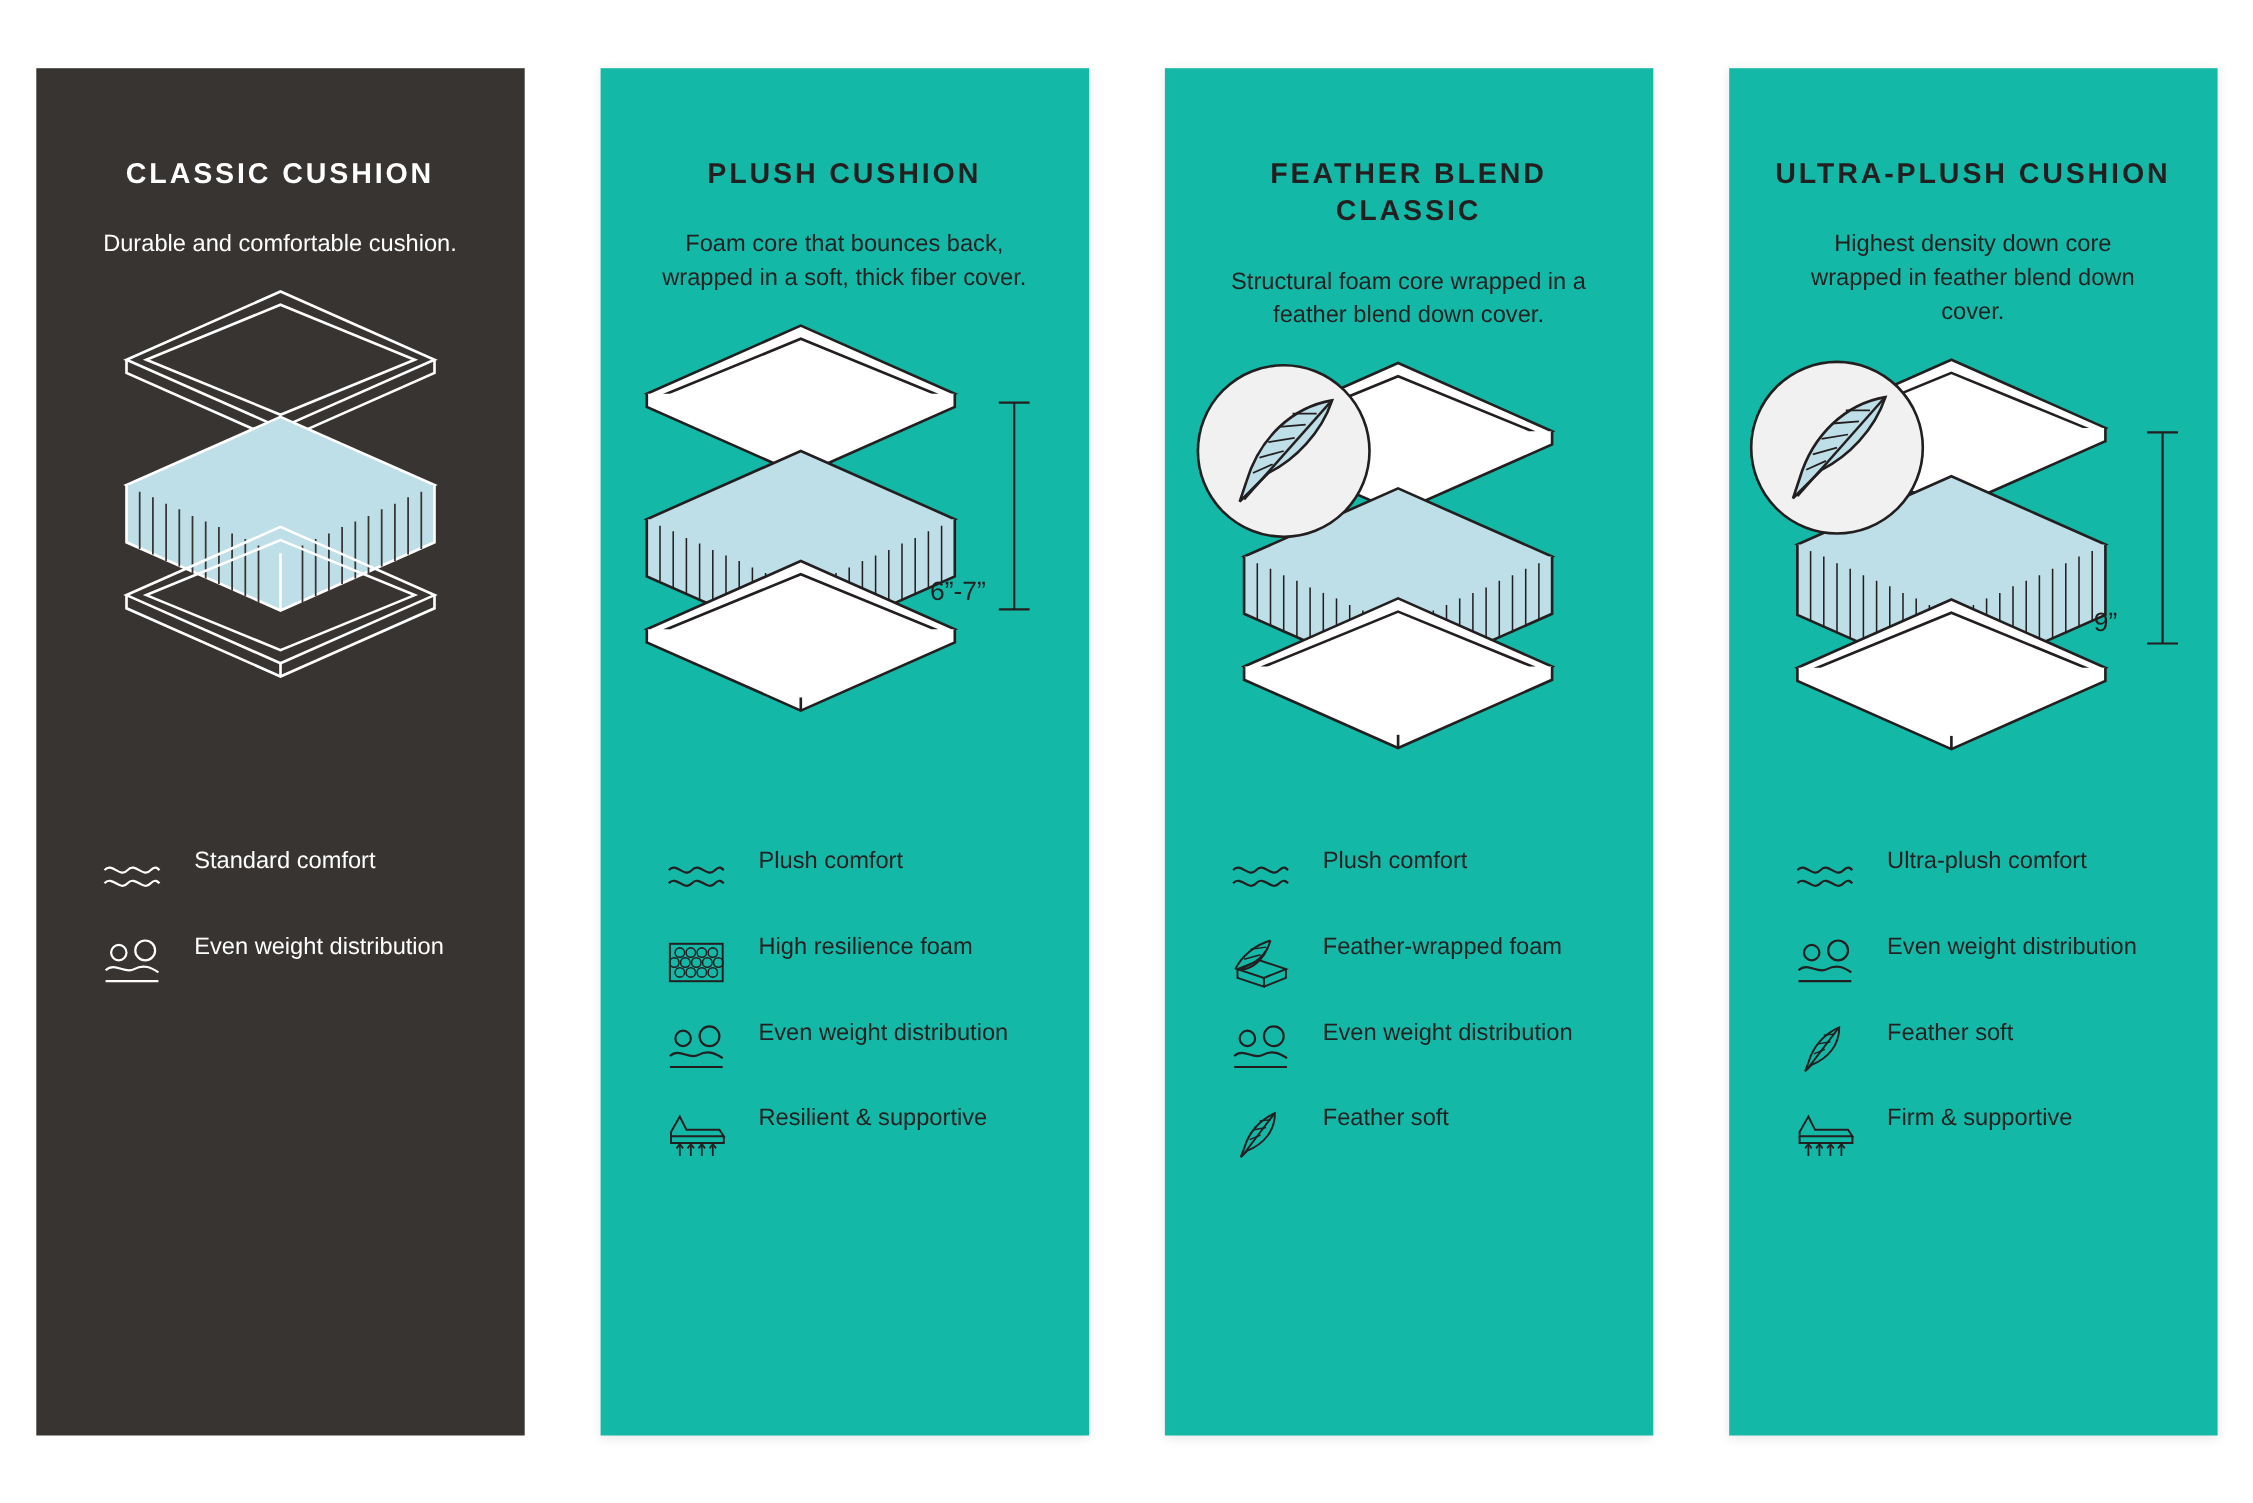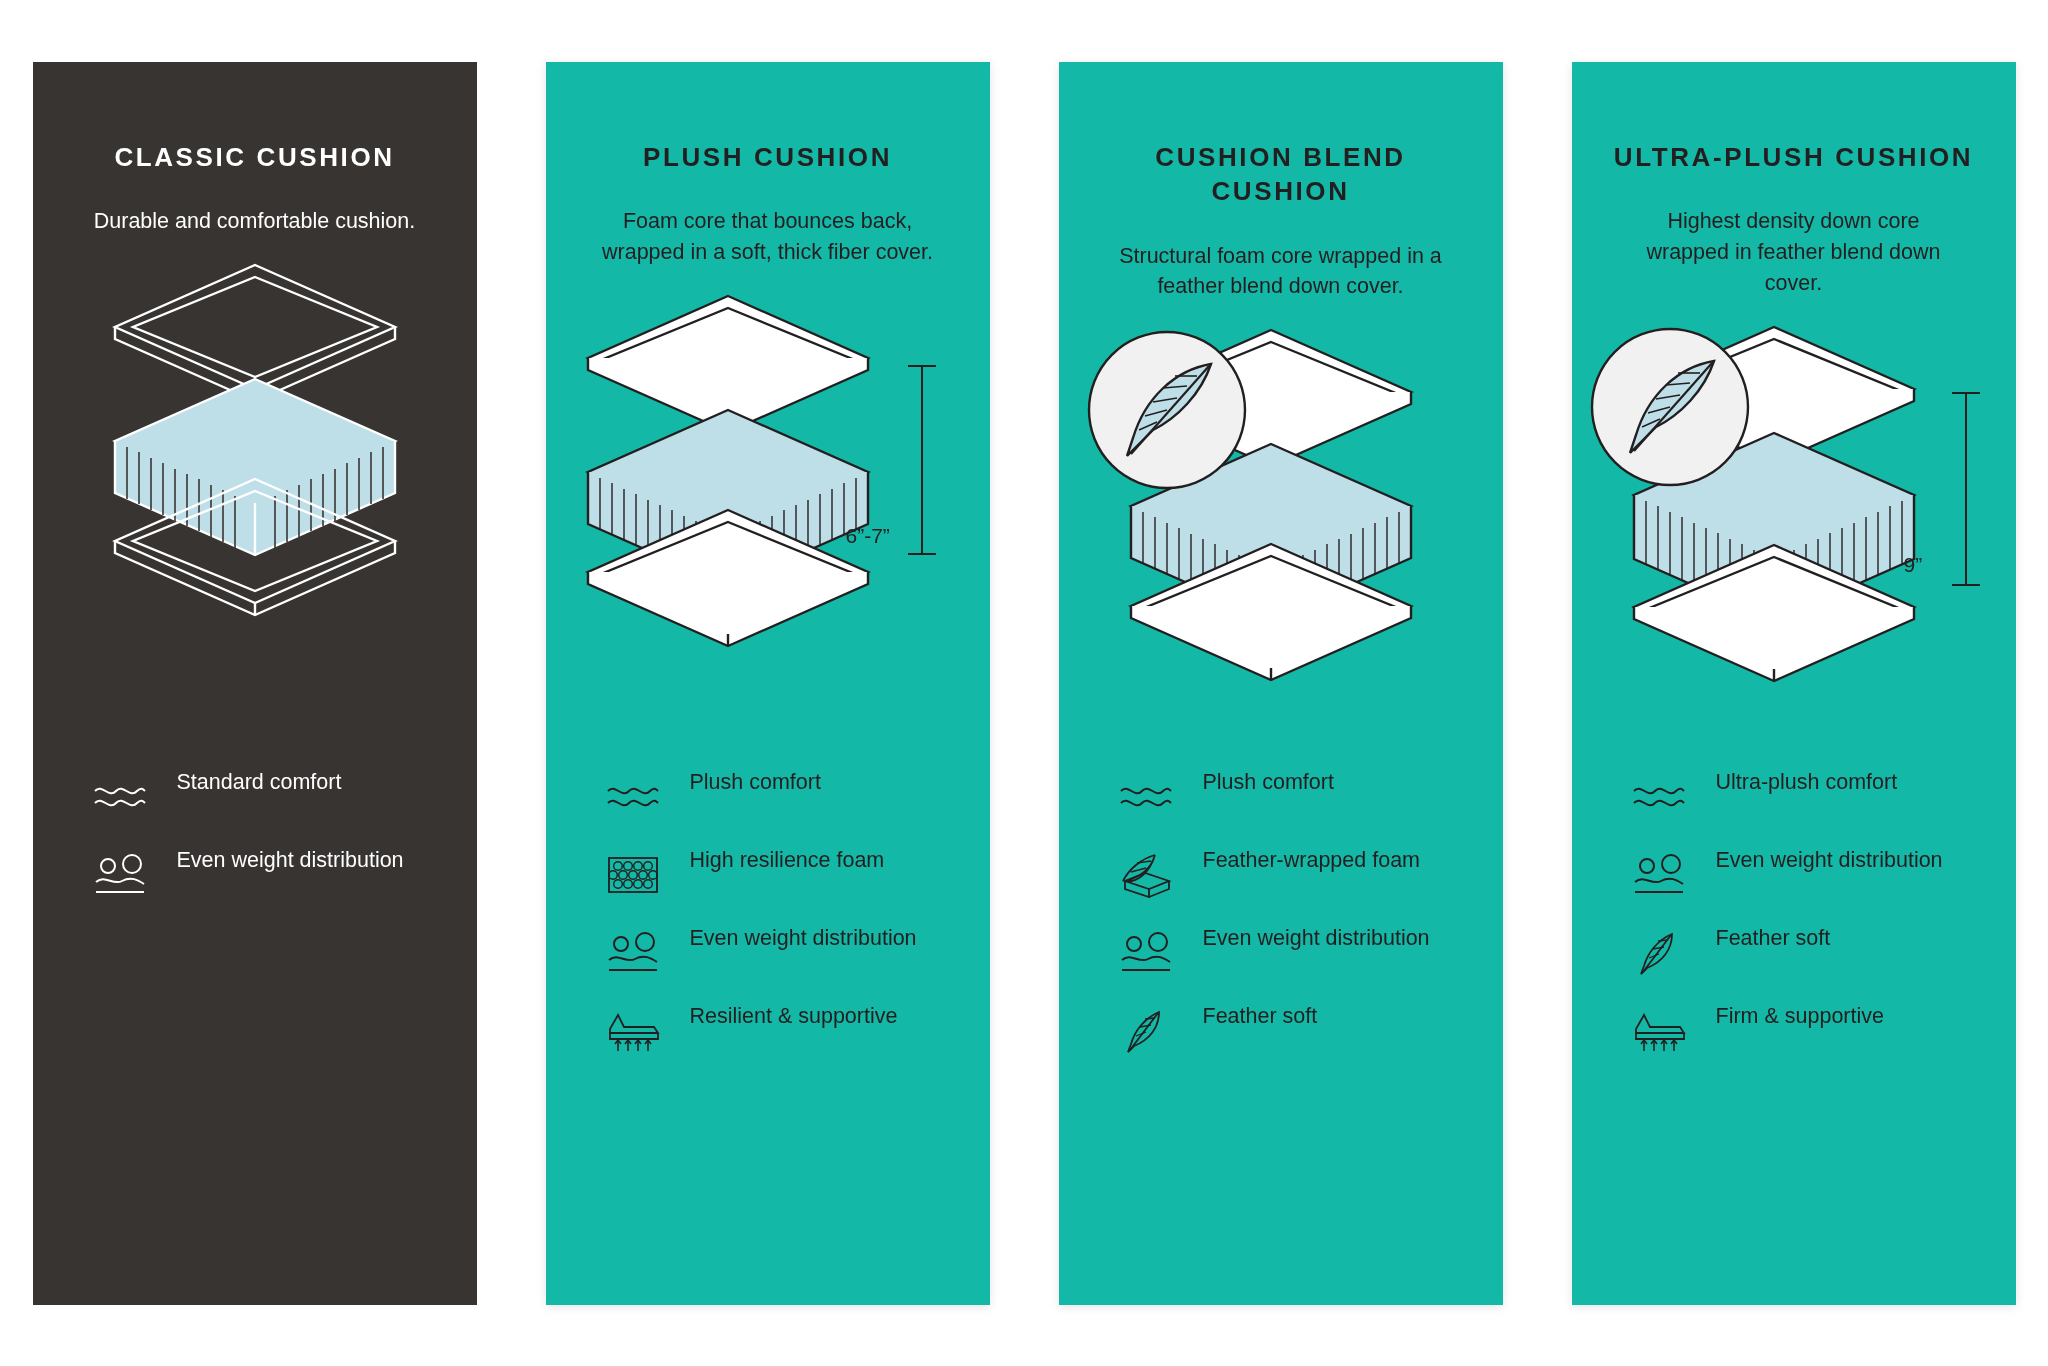--- a/index.html
+++ b/index.html
@@ -89,21 +89,21 @@
     display: flex;
     align-items: center;
     justify-content: center;
   }
   .feature .flabel {
     font-size: 21.5px;
     line-height: 1.32;
     max-width: 245px;
   }
   .dim-label {
-    font-size: 21px;
+    font-size: 24px;
   }
 </style>
 </head>
 <body>
 
 <div class="board">
 
   <div class="card dark">
     <h2 class="card-title">CLASSIC CUSHION</h2>
     <p class="card-desc">Durable and comfortable cushion.</p>
@@ -293,21 +293,21 @@
                 <path d="M41,37 L44,33 L47,37"></path>
             </g>
           </svg>
         </span>
         <span class="flabel">Resilient &amp; supportive</span>
       </div>
     </div>
   </div>
 
   <div class="card light">
-    <h2 class="card-title">CUSHION BLEND CUSHION</h2>
+    <h2 class="card-title">FEATHER BLEND CLASSIC</h2>
     <p class="card-desc">Structural foam core wrapped in a feather blend down cover.</p>
 
     <div class="art">
       <svg width="420" height="400" viewBox="0 0 420 400" fill="none" stroke="#231f20" stroke-width="2.4">
         <g>
           <polygon points="200,14 340,76 200,138 60,76" fill="#ffffff"></polygon>
           <polygon points="200,26 322,76 200,126 78,76" fill="#ffffff"></polygon>
           <path d="M60,76 L60,88 L200,150 L340,88 L340,76" fill="#ffffff"></path>
           <path d="M200,138 L200,150"></path>
         </g>

